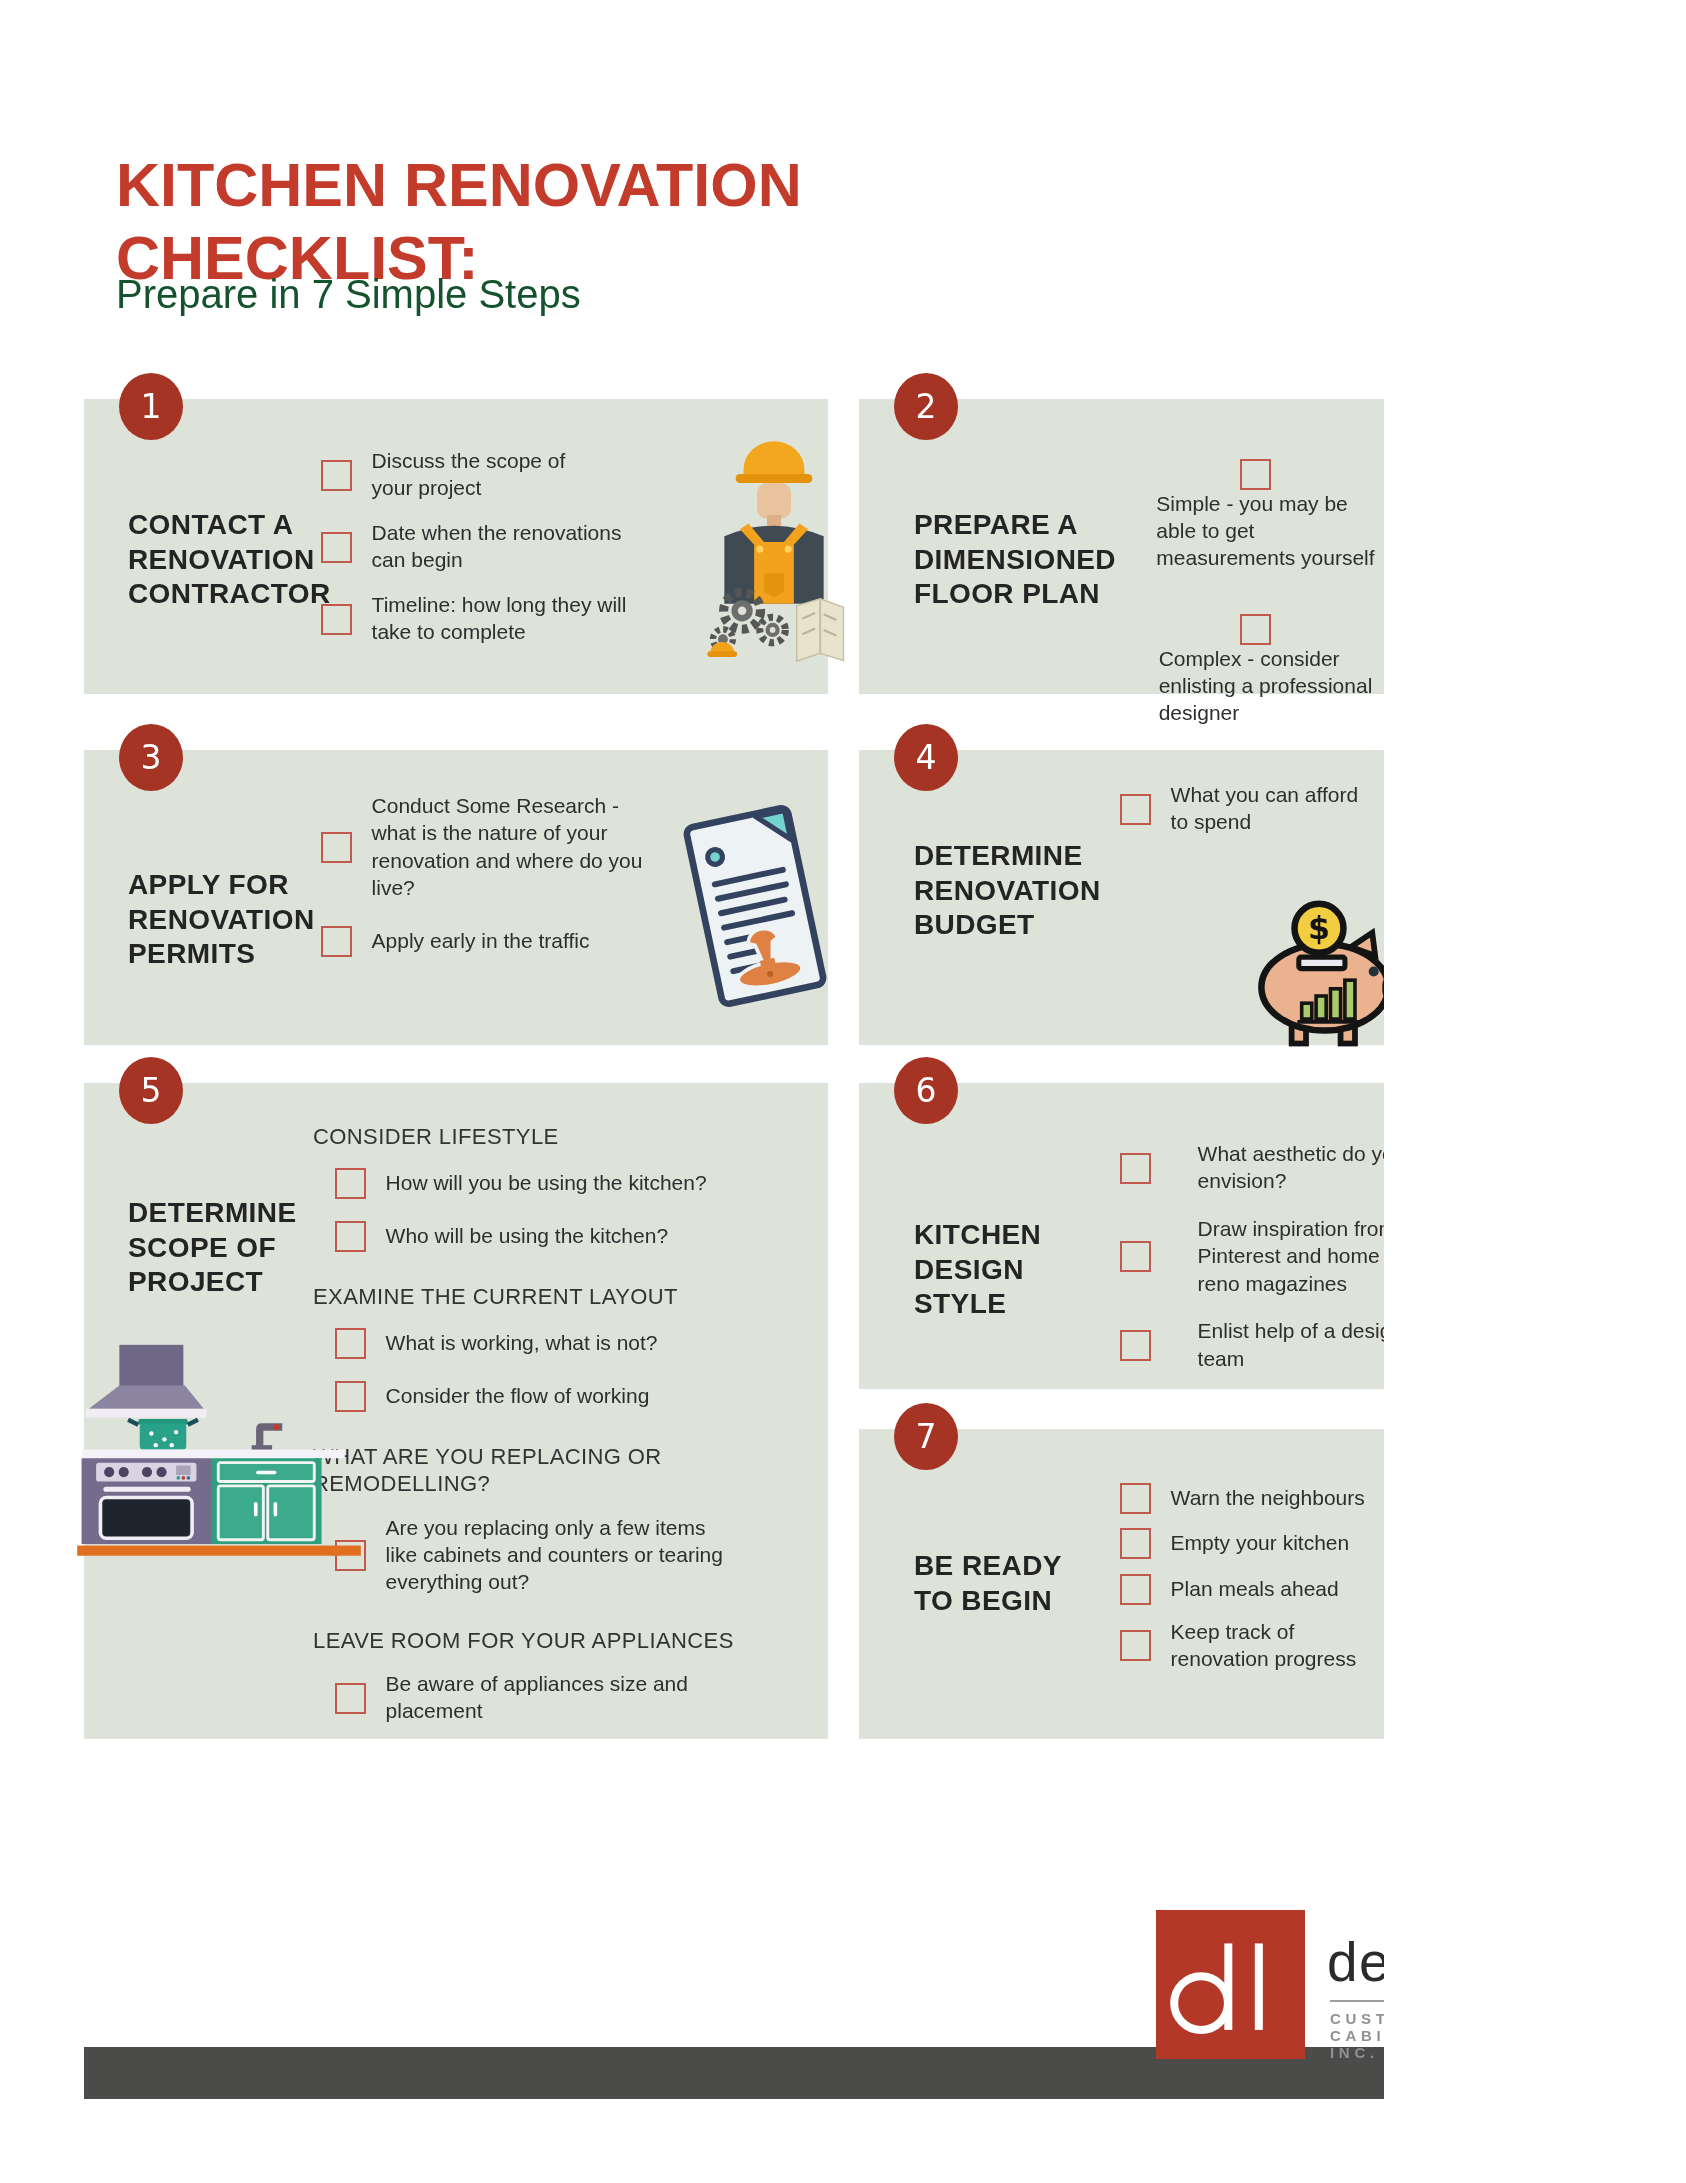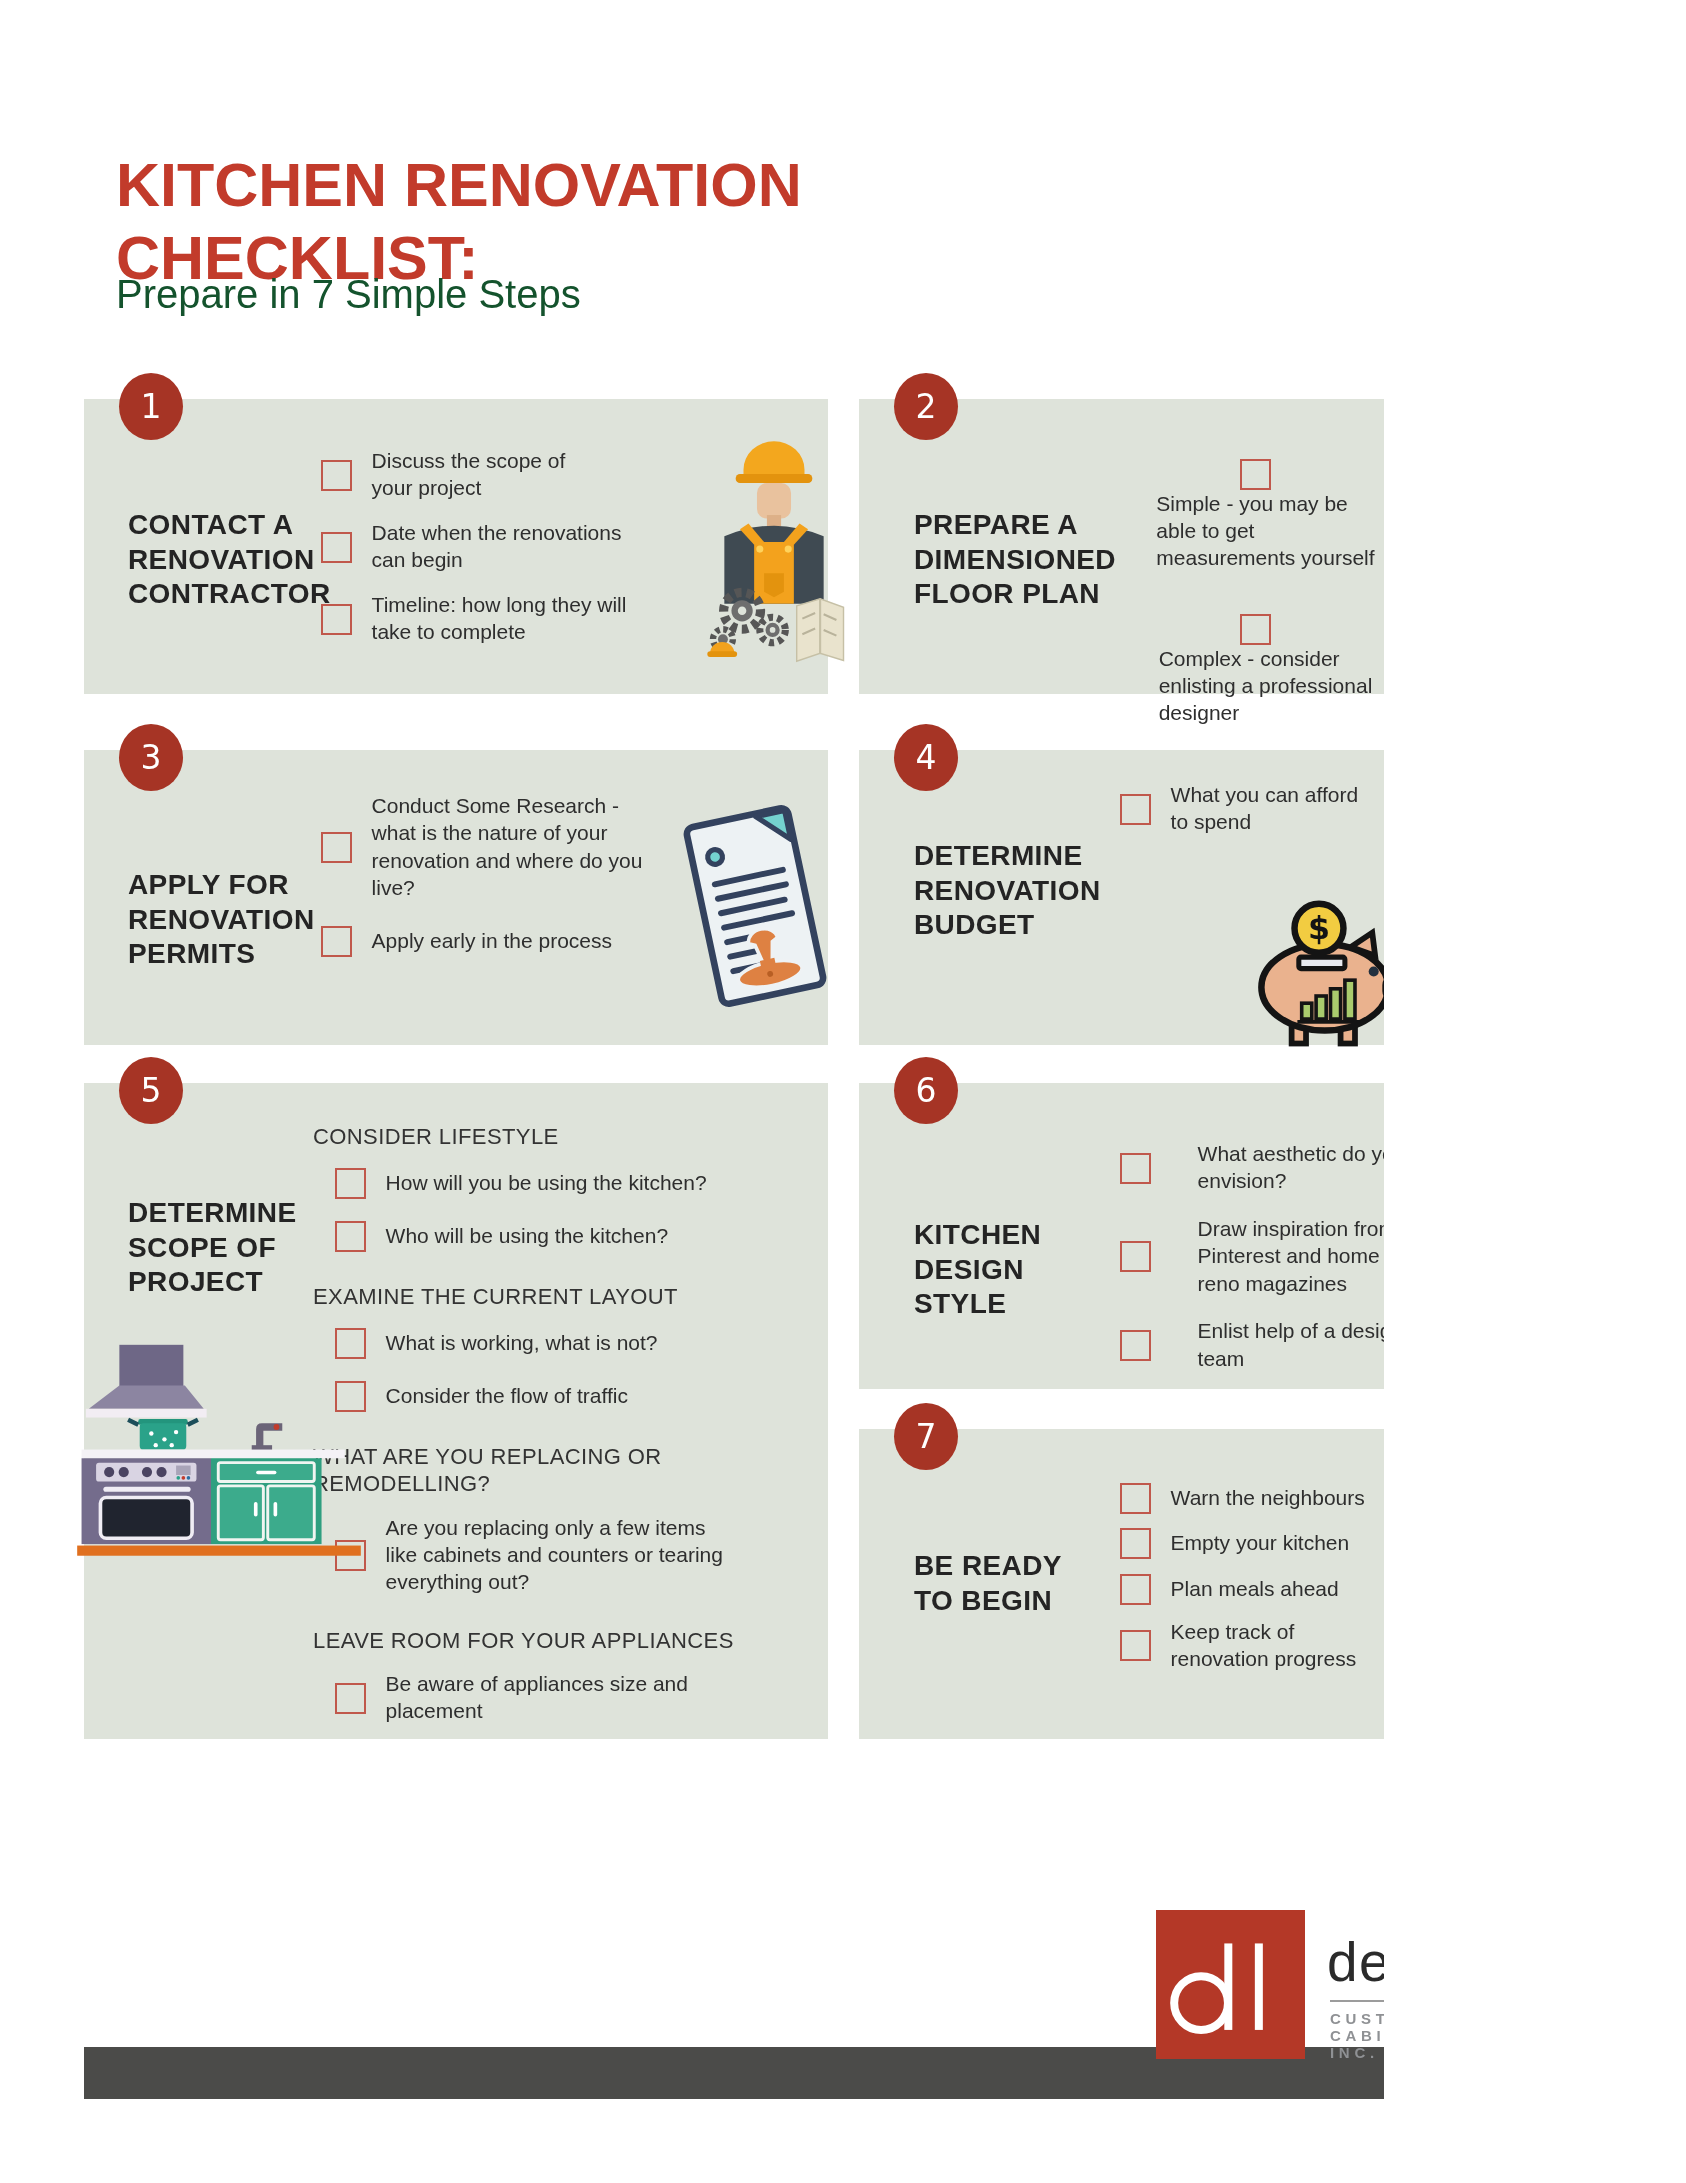--- a/index.html
+++ b/index.html
@@ -187,21 +187,21 @@
     <div class="checklist">
         <div class="row">
           <span class="cb"></span>
           <span class="lbl">Conduct Some Research -
 what is the nature of your
 renovation and where do you
 live?</span>
         </div>
         <div class="row">
           <span class="cb"></span>
-          <span class="lbl">Apply early in the process</span>
+          <span class="lbl">Apply early in the traffic</span>
         </div>
       </div>
     <svg class="icon" viewBox="0 0 210 300">
       <g transform="rotate(-12 105 150)">
         <rect x="35" y="28" width="140" height="244" rx="10" fill="#edf2f4" stroke="#33425e" stroke-width="9"></rect>
         <path d="M131 32 L171 72 L171 32 Z" fill="#74d2cf" stroke="#33425e" stroke-width="7" stroke-linejoin="round"></path>
         <circle cx="66" cy="74" r="10" fill="#74d2cf" stroke="#33425e" stroke-width="7"></circle>
         <path d="M58 110 H152 M58 130 H152 M58 150 H146 M58 170 H152 M58 190 H118 M58 210 H110 M58 230 H102" stroke="#33425e" stroke-width="8" stroke-linecap="round" fill="none"></path>
         <path d="M86 198 a20 16 0 0 1 40 0 l-8 4 -6 28 h-12 l-6 -28 z" fill="#de8142" stroke="#eef2f4" stroke-width="5"></path>
         <ellipse cx="106" cy="244" rx="44" ry="16" fill="#de8142" stroke="#eef2f4" stroke-width="5"></ellipse>
@@ -260,21 +260,21 @@
           <span class="cb"></span>
           <span class="lbl">Who will be using the kitchen?</span>
         </div>
         <div class="sec-header">EXAMINE THE CURRENT LAYOUT</div>
         <div class="row indent">
           <span class="cb"></span>
           <span class="lbl">What is working, what is not?</span>
         </div>
         <div class="row indent">
           <span class="cb"></span>
-          <span class="lbl">Consider the flow of traffic</span>
+          <span class="lbl">Consider the flow of working</span>
         </div>
         <div class="sec-header">WHAT ARE YOU REPLACING OR
 REMODELLING?</div>
         <div class="row indent">
           <span class="cb"></span>
           <span class="lbl">Are you replacing only a few items
 like cabinets and counters or tearing
 everything out?</span>
         </div>
         <div class="sec-header">LEAVE ROOM FOR YOUR APPLIANCES</div>

